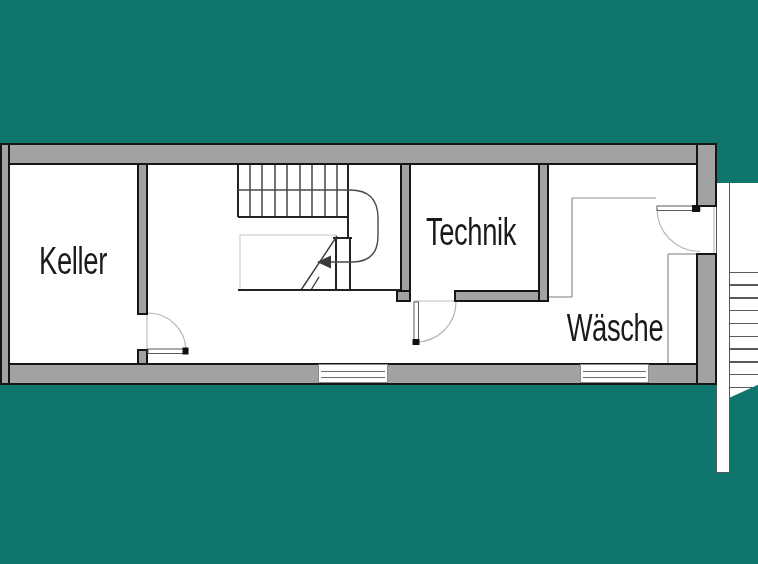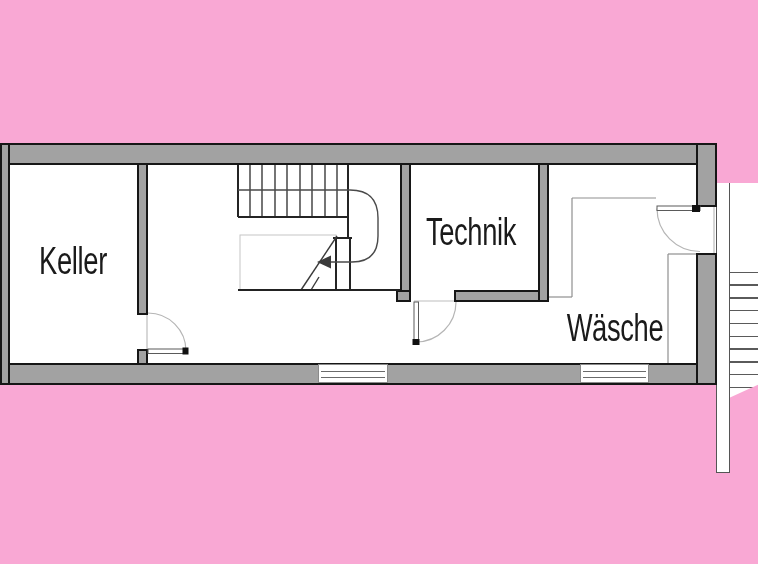--- a/index.html
+++ b/index.html
@@ -1,16 +1,16 @@
 <!DOCTYPE html>
 <html><head>
 <meta charset="utf-8">
 <style>
   html,body{margin:0;padding:0;background:#000;}
-  #canvas{position:relative;width:758px;height:564px;background:#f9a8d4;overflow:hidden;
+  #canvas{position:relative;width:758px;height:564px;background:#0f766e;overflow:hidden;
           font-family:"Liberation Sans",sans-serif;}
   .abs{position:absolute;box-sizing:border-box;}
   .building-fill{background:#ffffff;}
   .wall{background:#a2a2a2;border:2px solid #161616;}
   .ext-white{background:#ffffff;}
   .window{background:#ffffff;border:1px solid #8a8a8a;}
   .glazing{position:absolute;left:2px;right:2px;top:6px;height:5px;background:#ffffff;
            border-top:1.5px solid #6a6a6a;border-bottom:1.5px solid #6a6a6a;}
   .room-label{position:absolute;color:#1a1a1a;font-size:38px;line-height:1;white-space:nowrap;
               letter-spacing:-0.5px;transform:translate(-50%,-50%) scaleX(0.72);}

